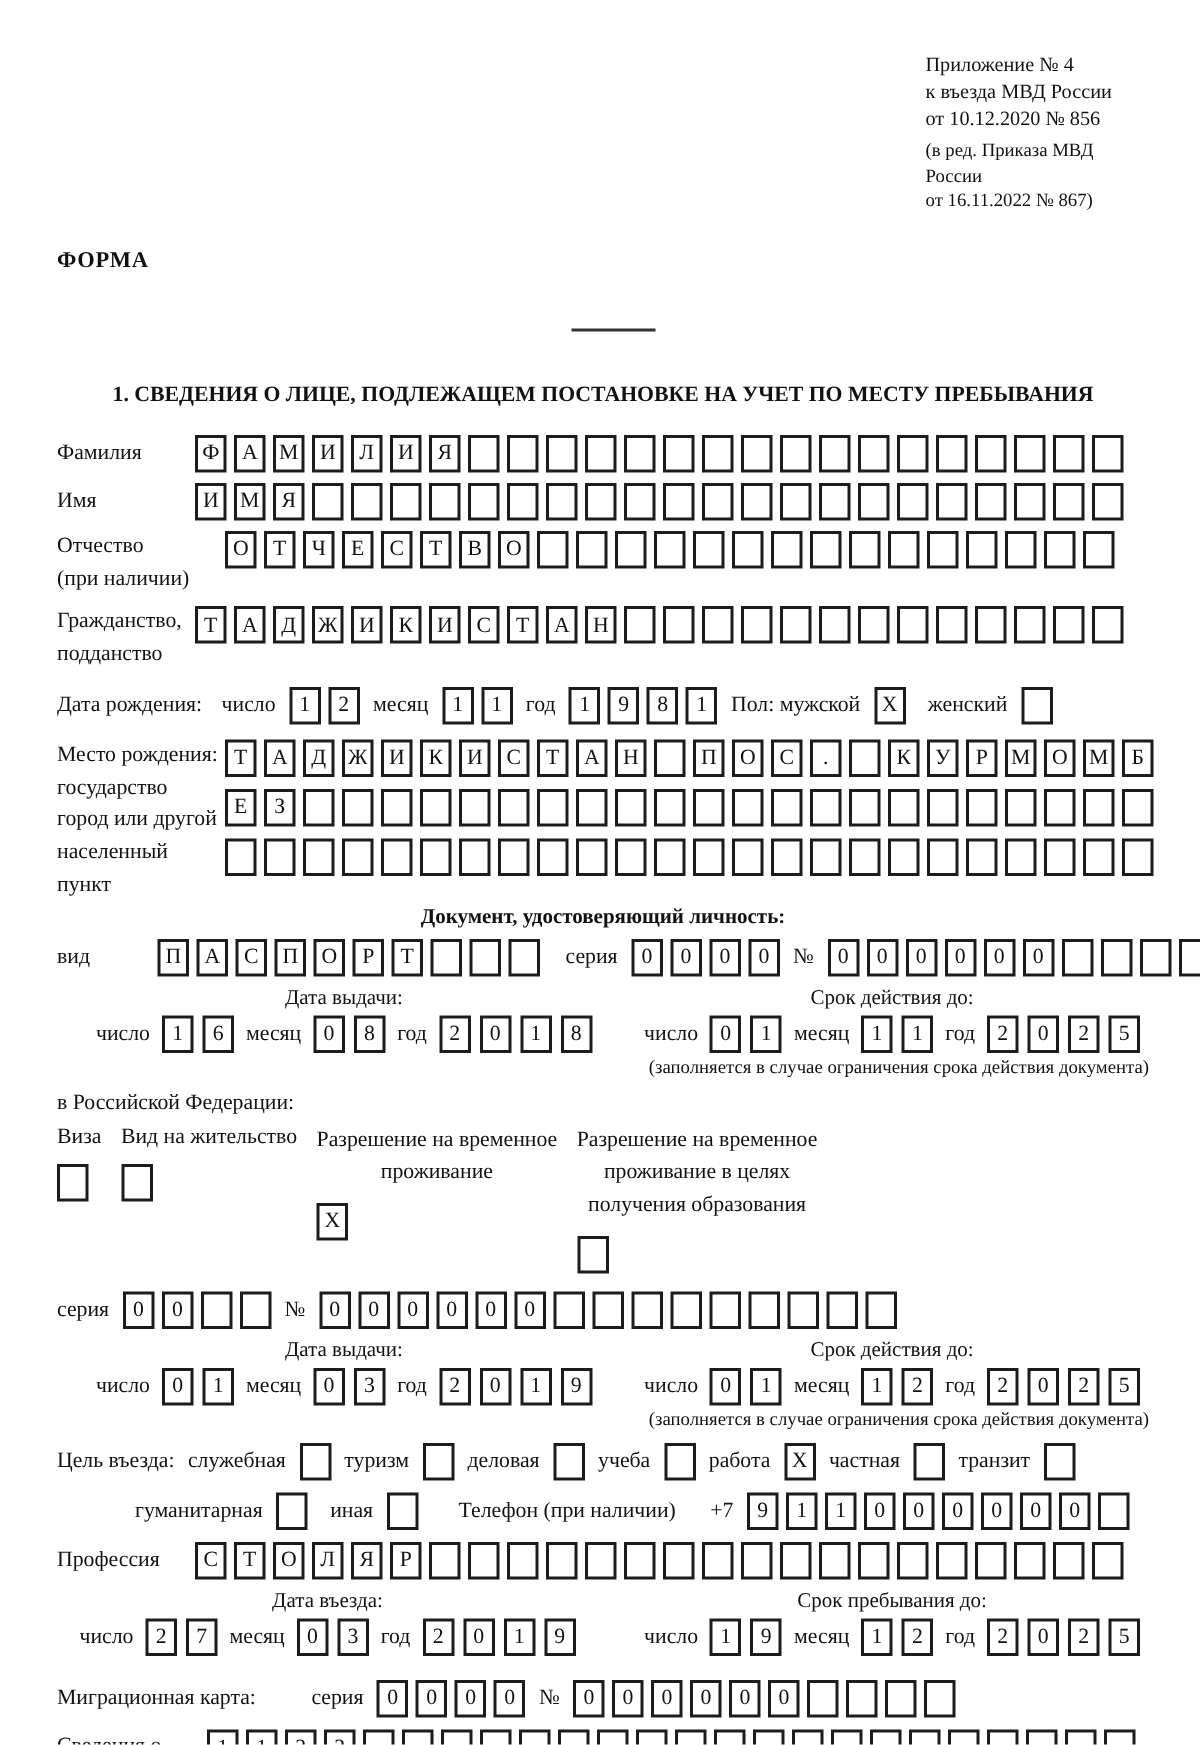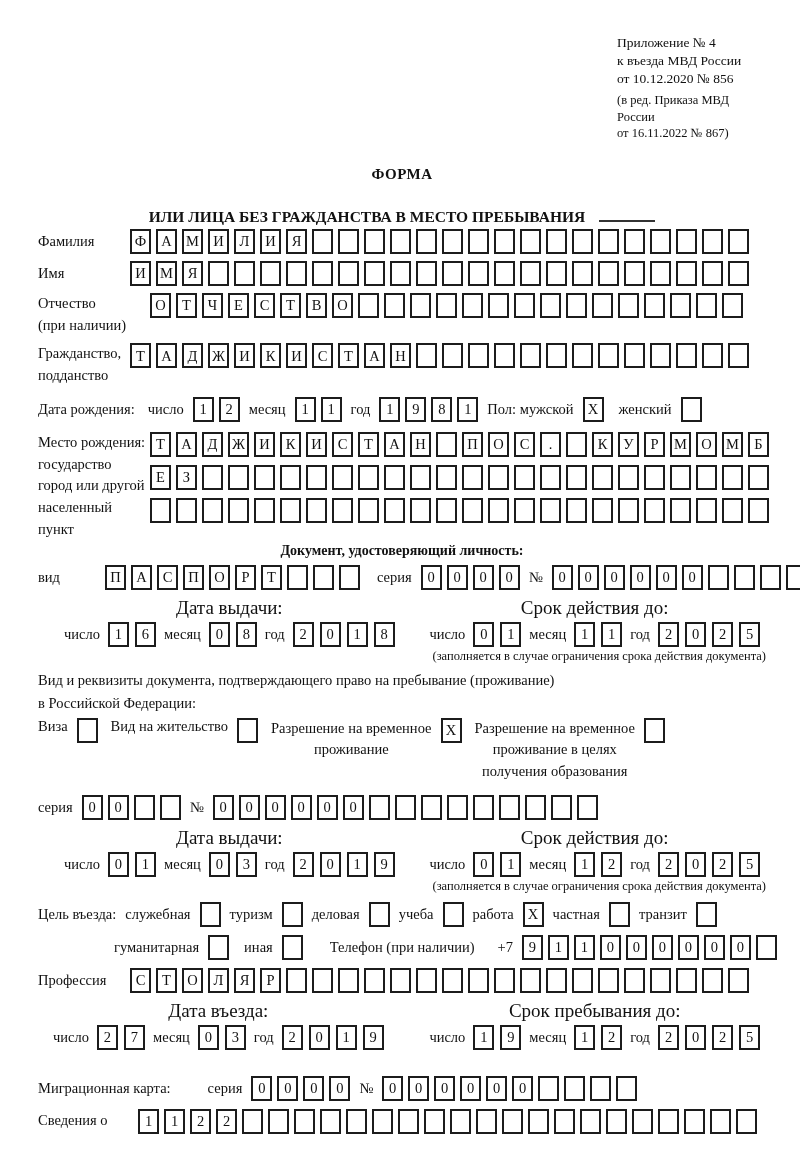--- a/index.html
+++ b/index.html
@@ -7,21 +7,21 @@
     width:800px;height:1163px;overflow:hidden;
     font-family:"Liberation Serif","DejaVu Serif",serif;
     color:#111;
   }
   .page{padding:34px 34px 0 38px;box-sizing:border-box;}
 
   
   .hdr{margin-left:579px;font-size:13.5px;line-height:1.32;}
   .hdr .small{font-size:12.5px;}
   .hdr .gap{height:5px;}
-  .forma{font-weight:bold;font-size:15px;text-align:center;margin-top:24px;letter-spacing:.5px;}
+  .forma{font-weight:bold;font-size:15px;text-align:left;margin-top:24px;letter-spacing:.5px;}
 
   
   .title{font-weight:bold;font-size:15.5px;text-align:center;margin-top:22px;line-height:1.55;}
   .tunder{display:inline-block;width:56px;border-bottom:2px solid #333;height:1px;margin-left:14px;vertical-align:baseline;}
   .sect{font-weight:bold;font-size:14.5px;text-align:center;margin-top:26px;margin-bottom:18px;}
 
   
   .lbl{font-size:14.5px;flex:none;}
   .cells{display:flex;gap:5px;flex:none;}
   .cell{
@@ -34,49 +34,50 @@
   .rowtop{display:flex;align-items:flex-start;margin-bottom:7px;}
   .lcol{flex:none;font-size:14.5px;line-height:1.5;}
   .w92{width:92px;}
   .w112{width:112px;}
   .w100{width:100px;}
   .stack{display:flex;flex-direction:column;gap:8px;}
 
   .dochead{font-weight:bold;font-size:14px;text-align:center;margin:2px 0 6px 0;}
 
   .dates{display:flex;justify-content:space-between;padding:0 6px 0 0;margin-bottom:2px;}
-  .dhead{font-size:19px;text-align:center;margin-bottom:3px;}
+  .dhead{font-size:14px;text-align:center;margin-bottom:3px;}
   .drow{display:flex;align-items:center;gap:8px;}
   .drow .cells{gap:6px;}
   .caption{font-size:12.5px;text-align:right;margin:1px 0 8px 0;}
 
   .txt{font-size:14.5px;margin-bottom:6px;}
   .perm{display:flex;align-items:flex-start;gap:13px;margin:4px 0 12px 0;}
-  .perm .grp{display:flex;align-items:flex-start;gap:9px;}
+  .perm .grp{display:flex;align-items:flex-start;gap:9px;flex-direction:column;}
   .perm .multi{font-size:14.5px;text-align:center;line-height:1.5;font-family:Liberation Serif, serif;}
   .purpose{display:flex;align-items:center;gap:9px;margin-bottom:8px;flex-wrap:nowrap;}
 </style>
 </head>
 <body>
 
 <div class="page">
 
   <div class="hdr">
     <div>Приложение № 4</div>
     <div>к въезда МВД России</div>
     <div>от 10.12.2020 № 856</div>
     <div class="gap"></div>
     <div class="small">(в ред. Приказа МВД России</div>
     <div class="small">от 16.11.2022 № 867)</div>
   </div>
   <div class="forma">ФОРМА</div>
 
   <div class="title">
-    <div><span>ИЛИ ЛИЦА БЕЗ ГРАЖДАНСТВА В МЕСТО ПРЕБЫВАНИЯ</span><span class="tunder"></span></div>
-  </div>
+    <div><span class="tunder"></span></div>
+  </div>
+  <div class="sect">1. СВЕДЕНИЯ О ЛИЦЕ, ПОДЛЕЖАЩЕМ ПОСТАНОВКЕ НА УЧЕТ ПО МЕСТУ ПРЕБЫВАНИЯ</div>
 
   <div class="row">
     <span class="lbl w92">Фамилия</span>
     <span class="cells">
         <span class="cell">Ф</span>
         <span class="cell">А</span>
         <span class="cell">М</span>
         <span class="cell">И</span>
         <span class="cell">Л</span>
         <span class="cell">И</span>
@@ -392,21 +393,20 @@
             <span class="cell">2</span>
             <span class="cell">0</span>
             <span class="cell">2</span>
             <span class="cell">5</span>
           </span>
       </div>
     </div>
   </div>
   <div class="caption">(заполняется в случае ограничения срока действия документа)</div>
 
-  <div class="txt">Вид и реквизиты документа, подтверждающего право на пребывание (проживание)</div>
   <div class="txt">в Российской Федерации:</div>
 
   <div class="perm">
     <div class="grp">
       <span class="lbl">Виза</span>
       <span class="cells">
           <span class="cell"></span>
         </span>
     </div>
     <div class="grp">
@@ -536,21 +536,21 @@
       </span>
     <span class="lbl">частная</span>
     <span class="cells">
         <span class="cell"></span>
       </span>
     <span class="lbl">транзит</span>
     <span class="cells">
         <span class="cell"></span>
       </span>
   </div>
-  <div class="purpose" style="margin-left:76px;">
+  <div class="purpose" style="margin-left:52px;">
     <span class="lbl">гуманитарная</span>
     <span class="cells">
         <span class="cell"></span>
       </span>
     <span class="lbl" style="margin-left:6px;">иная</span>
     <span class="cells">
         <span class="cell"></span>
       </span>
     <span class="lbl" style="margin-left:18px;">Телефон (при наличии)</span>
     <span class="lbl" style="margin-left:14px;">+7</span>
@@ -638,21 +638,21 @@
         <span class="cells">
             <span class="cell">2</span>
             <span class="cell">0</span>
             <span class="cell">2</span>
             <span class="cell">5</span>
           </span>
       </div>
     </div>
   </div>
 
-  <div class="row" style="gap:9px;margin-top:26px;">
+  <div class="row" style="gap:9px;margin-top:16px;">
     <span class="lbl">Миграционная карта:</span>
     <span class="lbl" style="margin-left:28px;">серия</span>
     <span class="cells">
         <span class="cell">0</span>
         <span class="cell">0</span>
         <span class="cell">0</span>
         <span class="cell">0</span>
       </span>
     <span class="lbl">№</span>
     <span class="cells">

